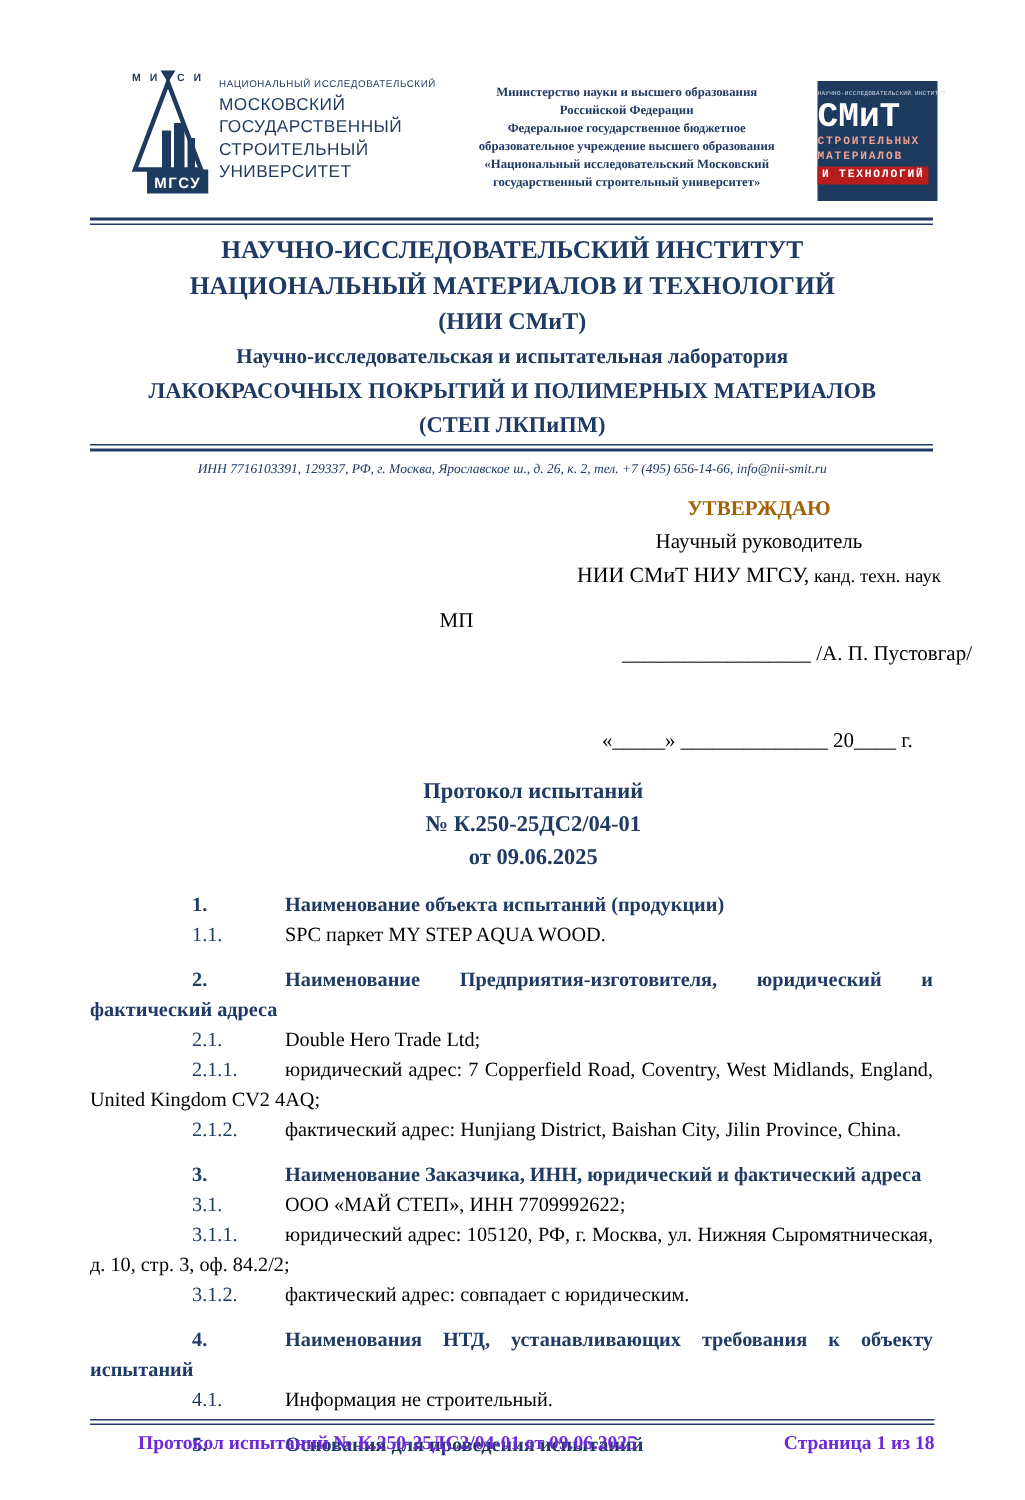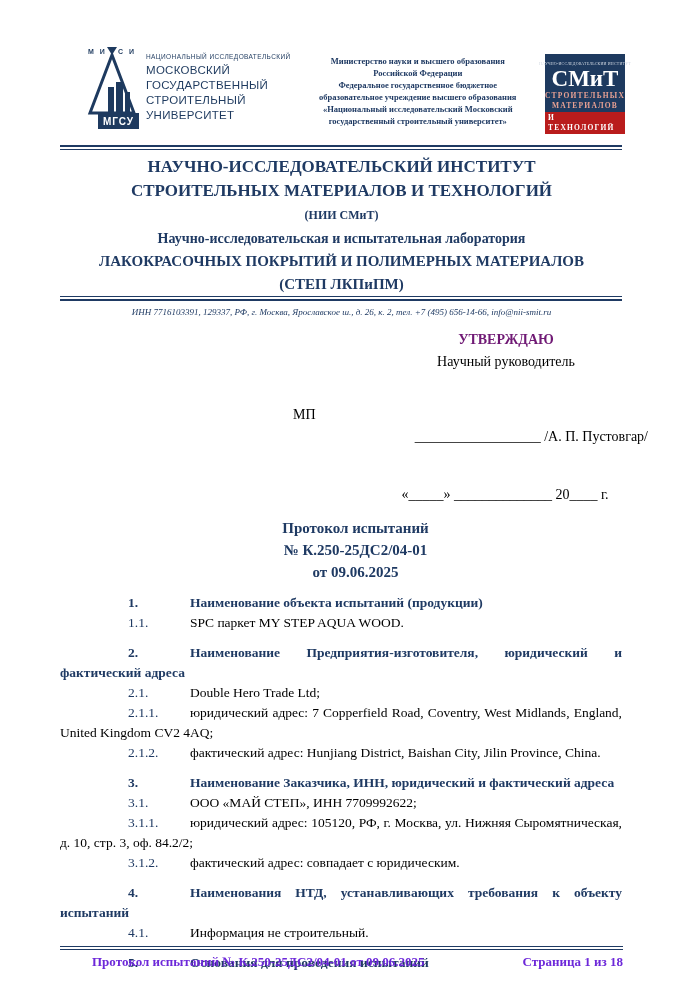--- a/index.html
+++ b/index.html
@@ -9,45 +9,45 @@
   
   .header{display:flex;justify-content:space-between;align-items:flex-start;
           margin:45px 58px 0 85px;}
   .mgsu-block{display:flex;align-items:flex-start;}
   .mgsu-lockup{margin-left:7px;padding-top:8px;font-family:"Liberation Sans",sans-serif;color:#1e3a5f;}
   .mgsu-lockup .tiny{font-size:6.5px;letter-spacing:.4px;margin-bottom:3px;}
   .mgsu-lockup .big{font-size:11.5px;line-height:15px;letter-spacing:.3px;}
   .ministry{width:252px;padding-top:10px;text-align:center;font-size:8.5px;line-height:12px;
             font-weight:bold;color:#1f3a63;}
   .smit-logo{width:80px;height:80px;margin-top:9px;background:#1e3a5f;
-             display:flex;flex-direction:column;align-items:center;
-             font-family:Liberation Serif, serif;}
+             display:flex;flex-direction:column;align-items:flex-start;
+             font-family:Liberation Mono, monospace;}
   .smit-top{font-size:4px;color:#cfd6e0;margin-top:7px;letter-spacing:.2px;white-space:nowrap;}
   .smit-name{font-size:23px;font-weight:bold;color:#ffffff;line-height:24px;margin-top:1px;}
   .smit-sub{font-size:7.5px;font-weight:bold;color:#e8a193;letter-spacing:1.2px;line-height:10px;}
   .smit-sub3{font-size:7.5px;font-weight:bold;color:#ffffff;background:#b91c1c;
              letter-spacing:1.2px;line-height:10px;padding:1px 3px;margin-top:1px;}
 
   
   .rule{margin:0 61px 0 60px;height:2px;}
   .rule-a{margin-top:8px;border-top:2.5px solid #1f3a63;border-bottom:1px solid #1f3a63;}
   .rule-b{border-top:1px solid #1f3a63;border-bottom:2.5px solid #1f3a63;}
 
   
   .inst{ text-align:center;color:#1f3a63;font-weight:bold;margin-top:5px;}
   .inst .t1{font-size:17px;line-height:24px;}
-  .inst .t3{font-size:12px;line-height:24px;}
+  .inst .t3{font-size:16px;line-height:24px;}
   .inst .l1{font-size:14px;line-height:23px;}
   .inst .l2{font-size:15px;line-height:23px;}
   .contact{margin-top:6px;text-align:center;font-size:9px;font-style:italic;color:#1f3a63;}
 
   
   .approval{position:relative;height:182px;margin-top:12px;font-size:14px;}
   .a-box{position:absolute;left:356px;width:300px;text-align:center;line-height:22px;}
-  .a-title{top:0;font-weight:bold;color:#701a75;}
+  .a-title{top:0;font-weight:bold;color:#a16207;}
   .a-role{top:22px;}
   .a-org{top:44px;white-space:nowrap;font-size:14.5px;}
   .a-org .deg{font-size:12.5px;}
   .a-stamp{position:absolute;left:293px;top:78px;}
   .a-sign{position:absolute;left:340px;top:100px;width:308px;text-align:right;white-space:nowrap;}
   .a-date{position:absolute;left:360px;top:158px;width:290px;text-align:center;white-space:nowrap;}
 
   
   .proto{margin-top:6px;text-align:center;color:#1f3a63;font-weight:bold;
          font-size:15px;line-height:22px;padding-left:28px;}
@@ -108,34 +108,35 @@
       <div class="smit-sub">СТРОИТЕЛЬНЫХ</div>
       <div class="smit-sub">МАТЕРИАЛОВ</div>
       <div class="smit-sub3">И ТЕХНОЛОГИЙ</div>
     </div>
   </div>
 
   <div class="rule rule-a"></div>
 
   <div class="inst">
     <div class="t1">НАУЧНО-ИССЛЕДОВАТЕЛЬСКИЙ ИНСТИТУТ</div>
-    <div class="t1">СТРОИТЕЛЬНЫХ МАТЕРИАЛОВ И ТЕХНОЛОГИЙ</div>
+    <div class="t1">НАЦИОНАЛЬНЫЙ МАТЕРИАЛОВ И ТЕХНОЛОГИЙ</div>
     <div class="t3">(НИИ СМиТ)</div>
     <div class="l1">Научно-исследовательская и испытательная лаборатория</div>
     <div class="l2">ЛАКОКРАСОЧНЫХ ПОКРЫТИЙ И ПОЛИМЕРНЫХ МАТЕРИАЛОВ</div>
     <div class="l2">(СТЕП ЛКПиПМ)</div>
   </div>
 
   <div class="rule rule-b"></div>
 
   <div class="contact">ИНН 7716103391, 129337, РФ, г. Москва, Ярославское ш., д. 26, к. 2, тел. +7 (495) 656-14-66, info@nii-smit.ru</div>
 
   <div class="approval">
     <div class="a-box a-title">УТВЕРЖДАЮ</div>
     <div class="a-box a-role">Научный руководитель</div>
+    <div class="a-box a-org"><span>НИИ СМиТ НИУ МГСУ,</span><span class="deg"> канд. техн. наук</span></div>
     <div class="a-stamp">МП</div>
     <div class="a-sign"><span>__________________</span><span> /А. П. Пустовгар/</span></div>
     <div class="a-date">«_____» ______________ 20____ г.</div>
   </div>
 
   <div class="proto">
     <div>Протокол испытаний</div>
     <div>№ К.250-25ДС2/04-01</div>
     <div>от 09.06.2025</div>
   </div>

